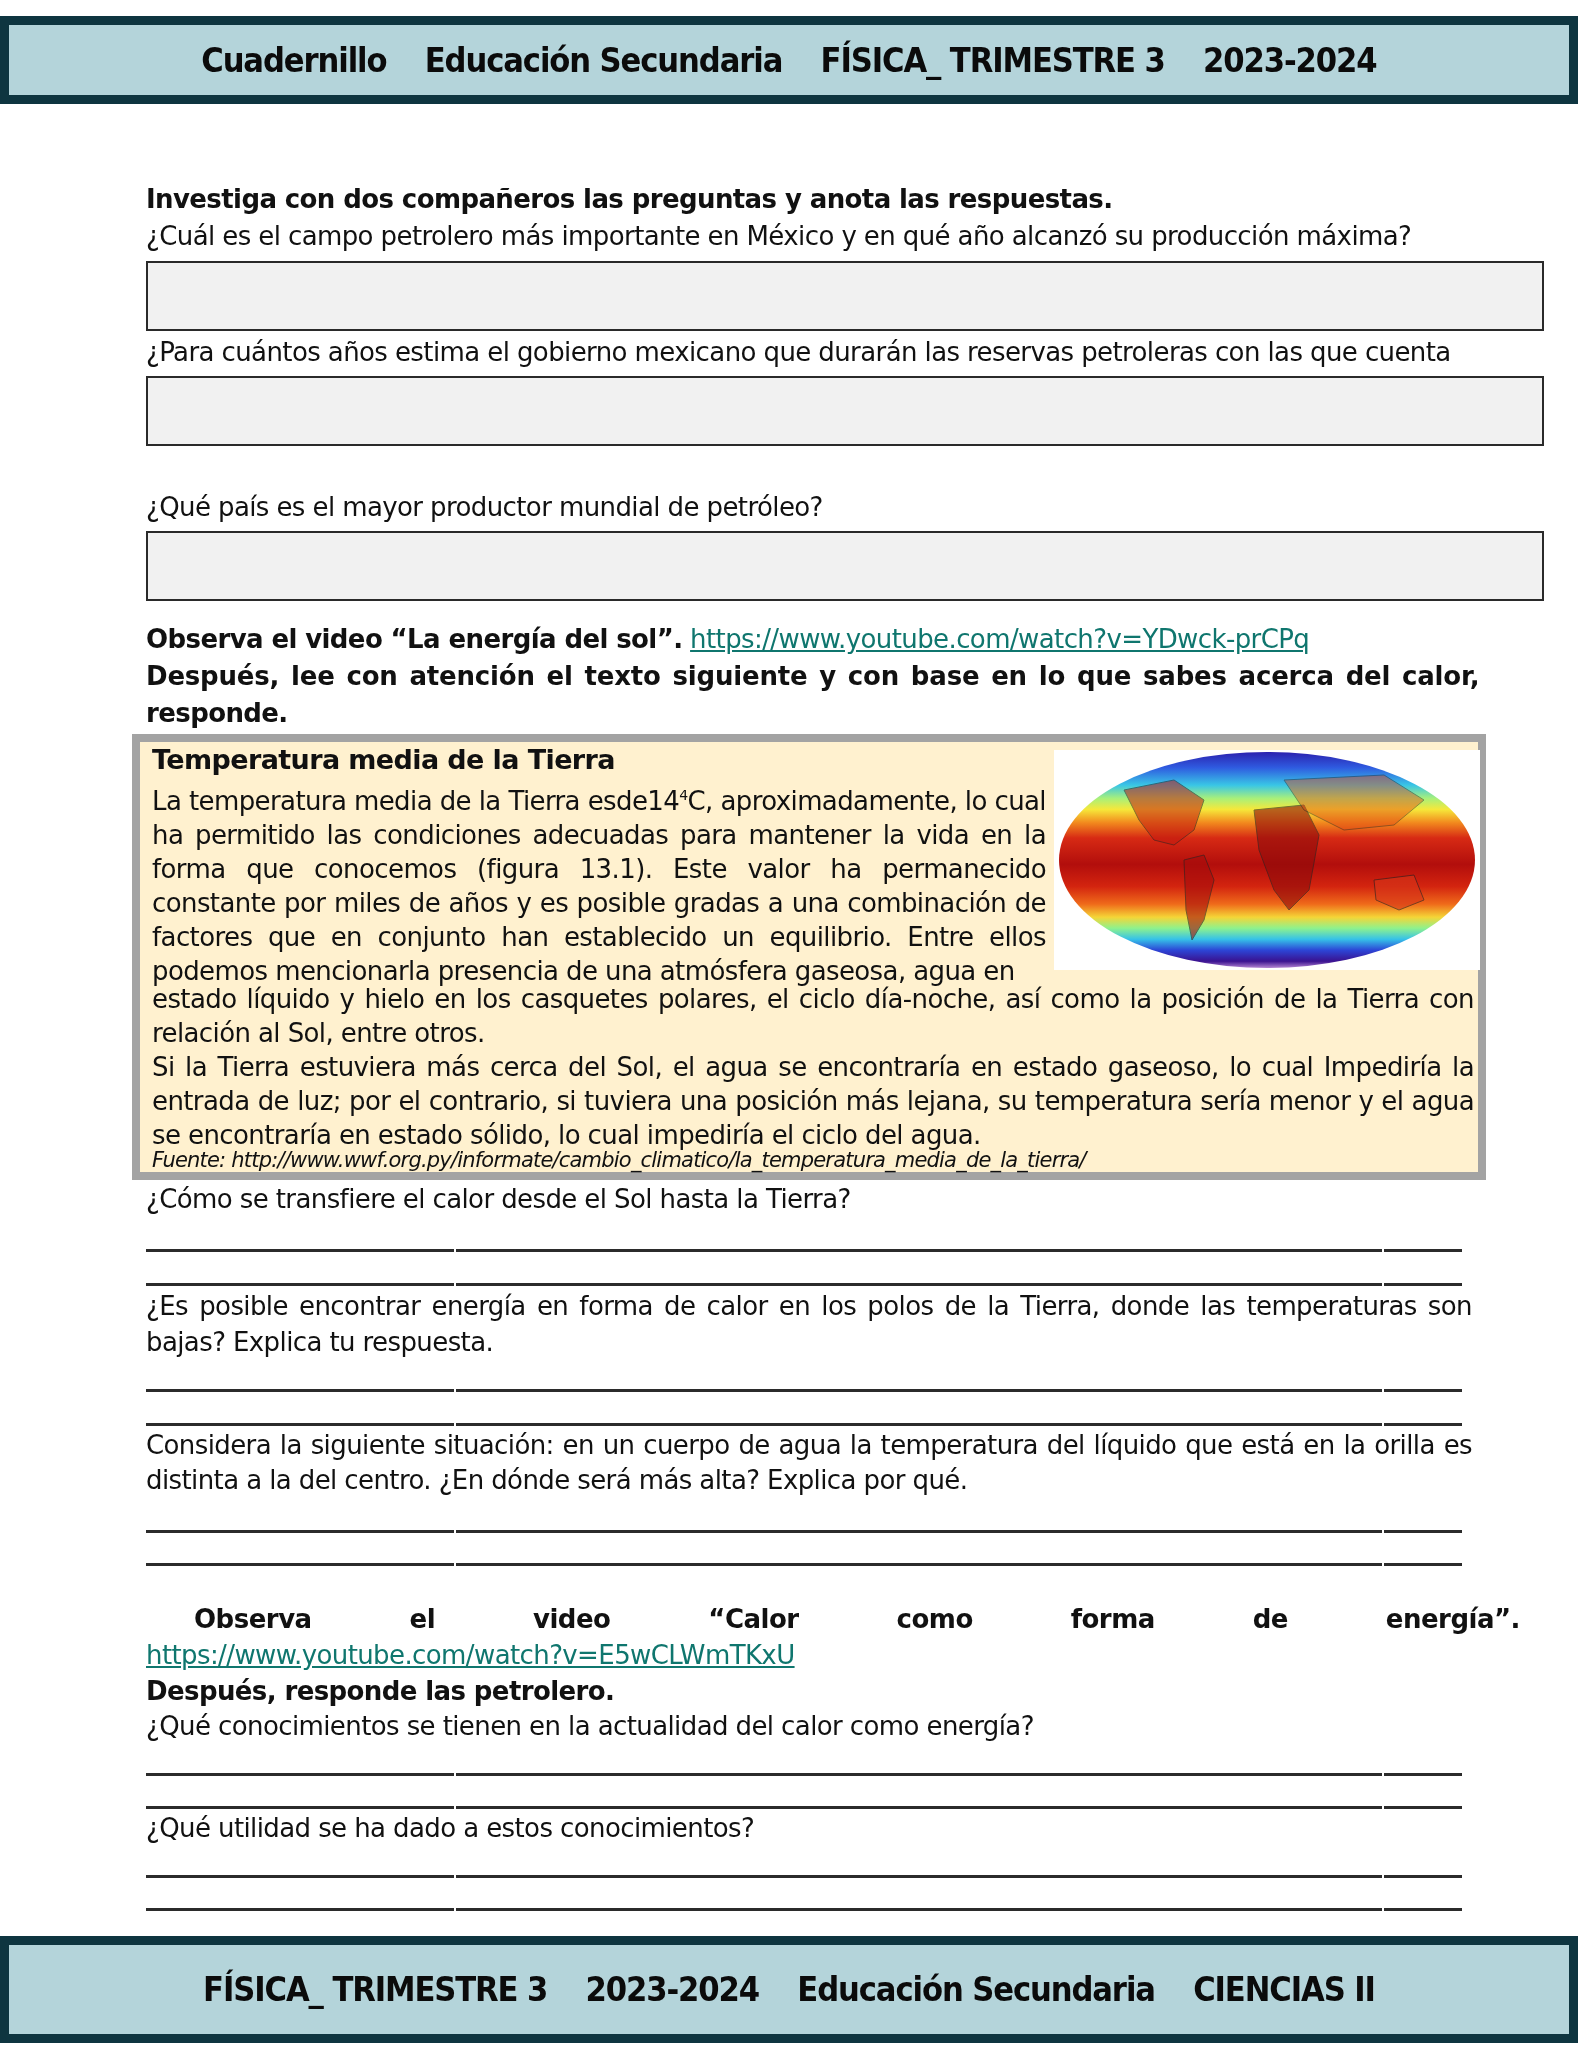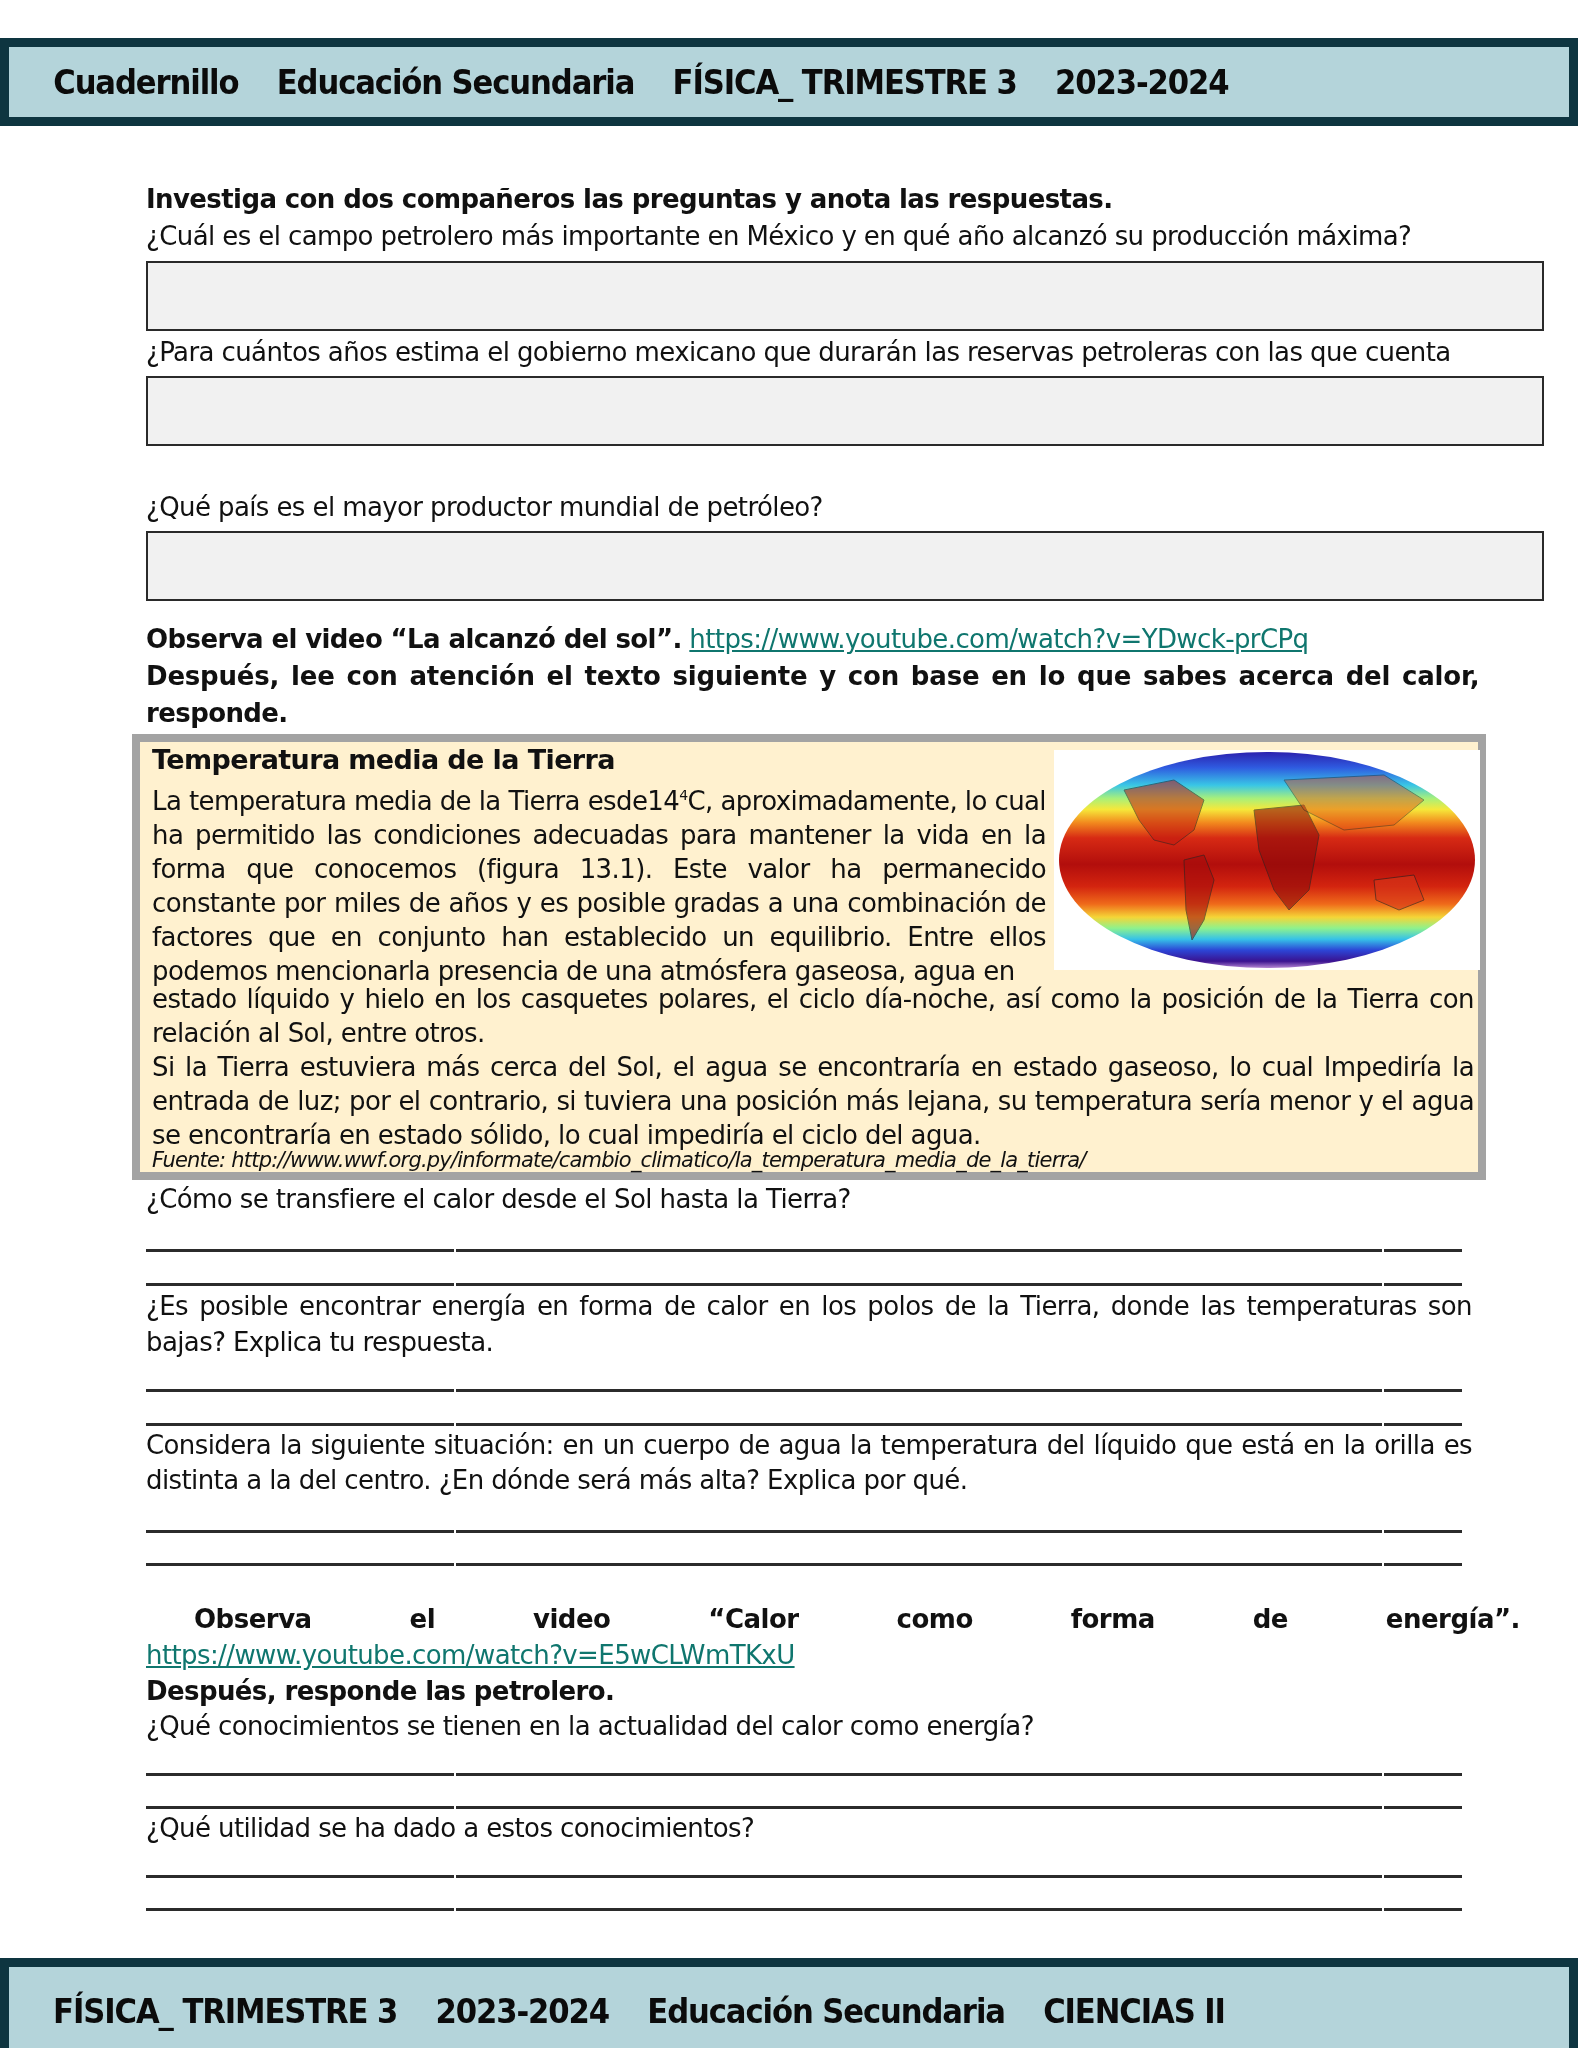--- a/index.html
+++ b/index.html
@@ -1,20 +1,20 @@
 <!DOCTYPE html>
 <html><head>
   <meta charset="utf-8">
   <style>
     html, body { margin: 0; padding: 0; background: #ffffff; }
     body { width: 1582px; height: 2048px; position: relative; overflow: hidden;
            font-family: "DejaVu Sans", sans-serif; color: #111; }
     .band { position: absolute; left: 0; width: 1578px; background: #b4d4da;
             border: 9px solid #0e3540; box-sizing: border-box; display: flex;
-            align-items: center; justify-content: flex-start; margin-top: 22px; }
+            align-items: center; justify-content: center; }
     .band-text { font-family: "DejaVu Sans", sans-serif; font-weight: bold; font-size: 33px;
                  letter-spacing: -1.2px; color: #0b0b0b; white-space: pre; transform: scaleX(0.93); }
     #header { top: 16px; height: 88px; }
     #footer { top: 1936px; height: 107px; }
 
     .content { position: absolute; left: 146px; width: 1326px; }
     .line { position: absolute; left: 146px; font-size: 26px; letter-spacing: -0.6px; white-space: nowrap;
             transform-origin: left center; }
     .bold { font-weight: bold; }
     .answer-box { position: absolute; left: 146px; width: 1398px; height: 70px; background: #f1f1f1;
@@ -47,21 +47,21 @@
 <div class="line" style="top:221px;">¿Cuál es el campo petrolero más importante en México y en qué año alcanzó su producción máxima?</div>
 <div class="answer-box" style="top:261px;"></div>
 
 <div class="line" style="top:337px;">¿Para cuántos años estima el gobierno mexicano que durarán las reservas petroleras con las que cuenta</div>
 <div class="answer-box" style="top:376px;"></div>
 
 <div class="line" style="top:492px;text-align:center;">¿Qué país es el mayor productor mundial de petróleo?</div>
 <div class="answer-box" style="top:531px;"></div>
 
 <div class="line" style="top:624px;">
-  <span class="bold">Observa el video “La alcanzó del sol”.</span>
+  <span class="bold">Observa el video “La energía del sol”.</span>
   <span class="link">https://www.youtube.com/watch?v=YDwck-prCPq</span>
 </div>
 <div class="line bold" style="top:661px; letter-spacing:-0.2px; word-spacing:3px;">Después, lee con atención el texto siguiente y con base en lo que sabes acerca del calor,</div>
 <div class="line bold" style="top:698px;">responde.</div>
 
 <div class="reading">
   <div class="title">Temperatura media de la Tierra</div>
   <div class="para" style="top:36px; width:894px;">
     <span>La temperatura media de la Tierra esde14</span><sup>4</sup><span>C, aproximadamente, lo cual ha permitido las condiciones adecuadas para mantener la vida en la forma que conocemos (figura 13.1). Este valor ha permanecido constante por miles de años y es posible gradas a una combinación de factores que en conjunto han establecido un equilibrio. Entre ellos podemos mencionarla presencia de una atmósfera gaseosa, agua en</span>
   </div>

